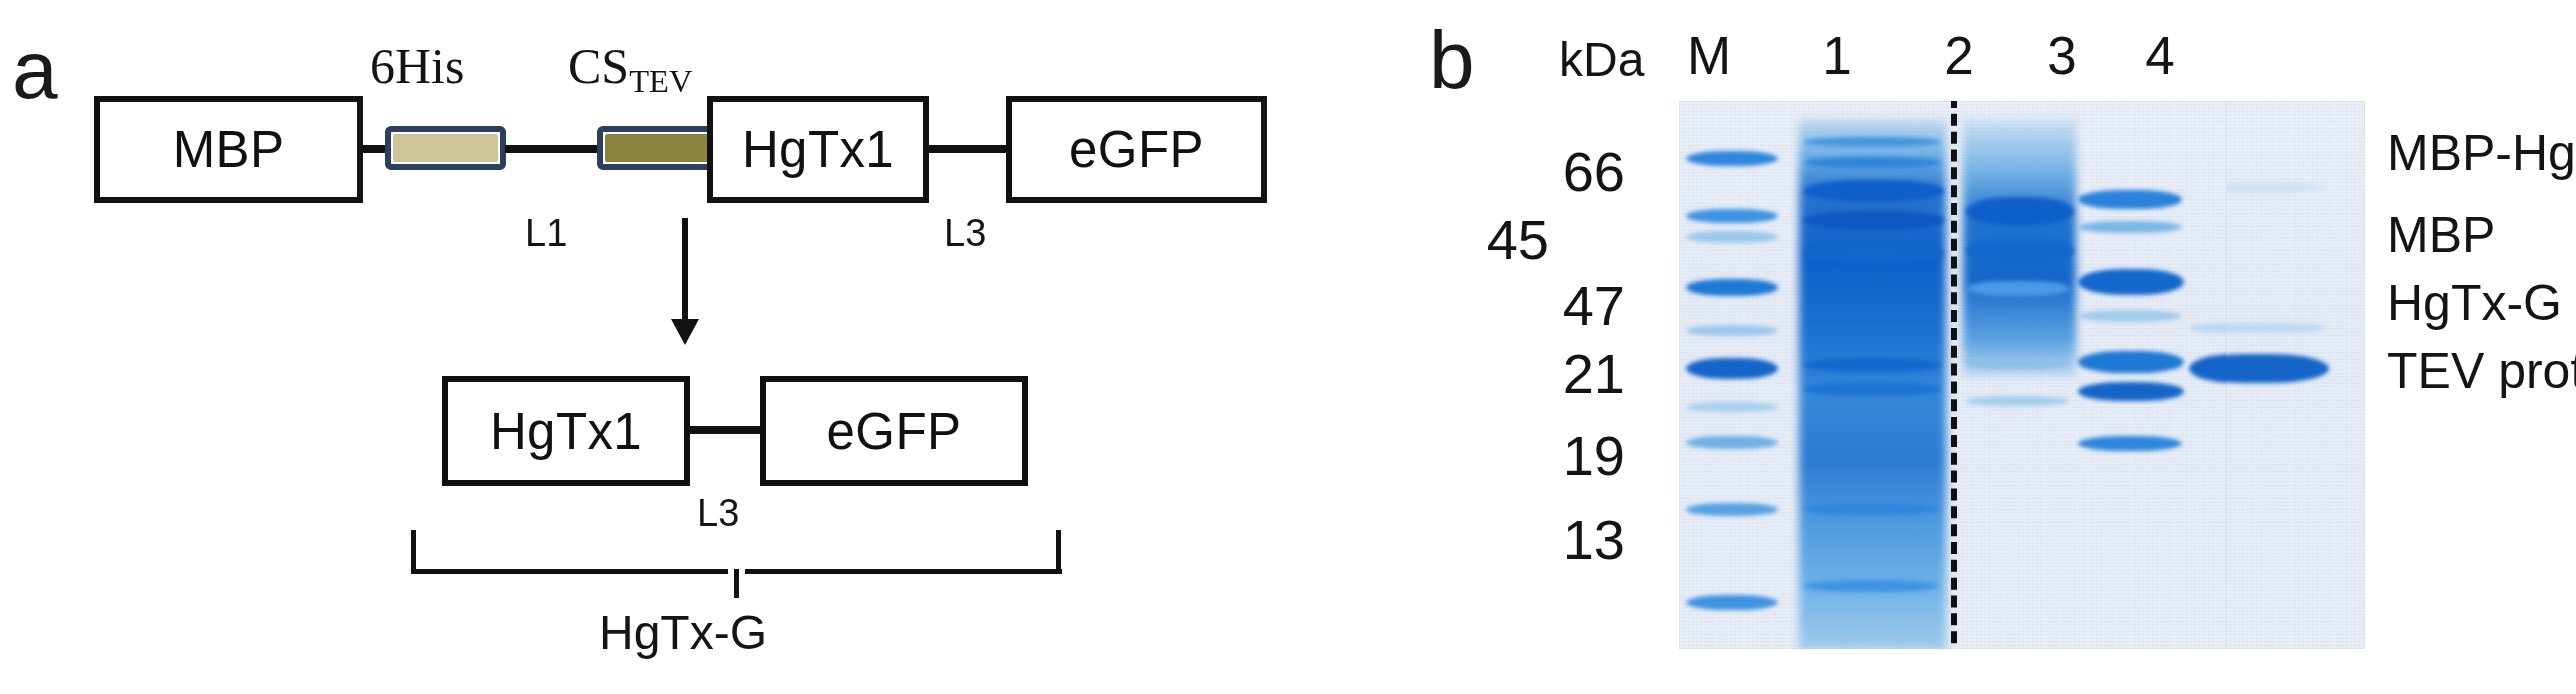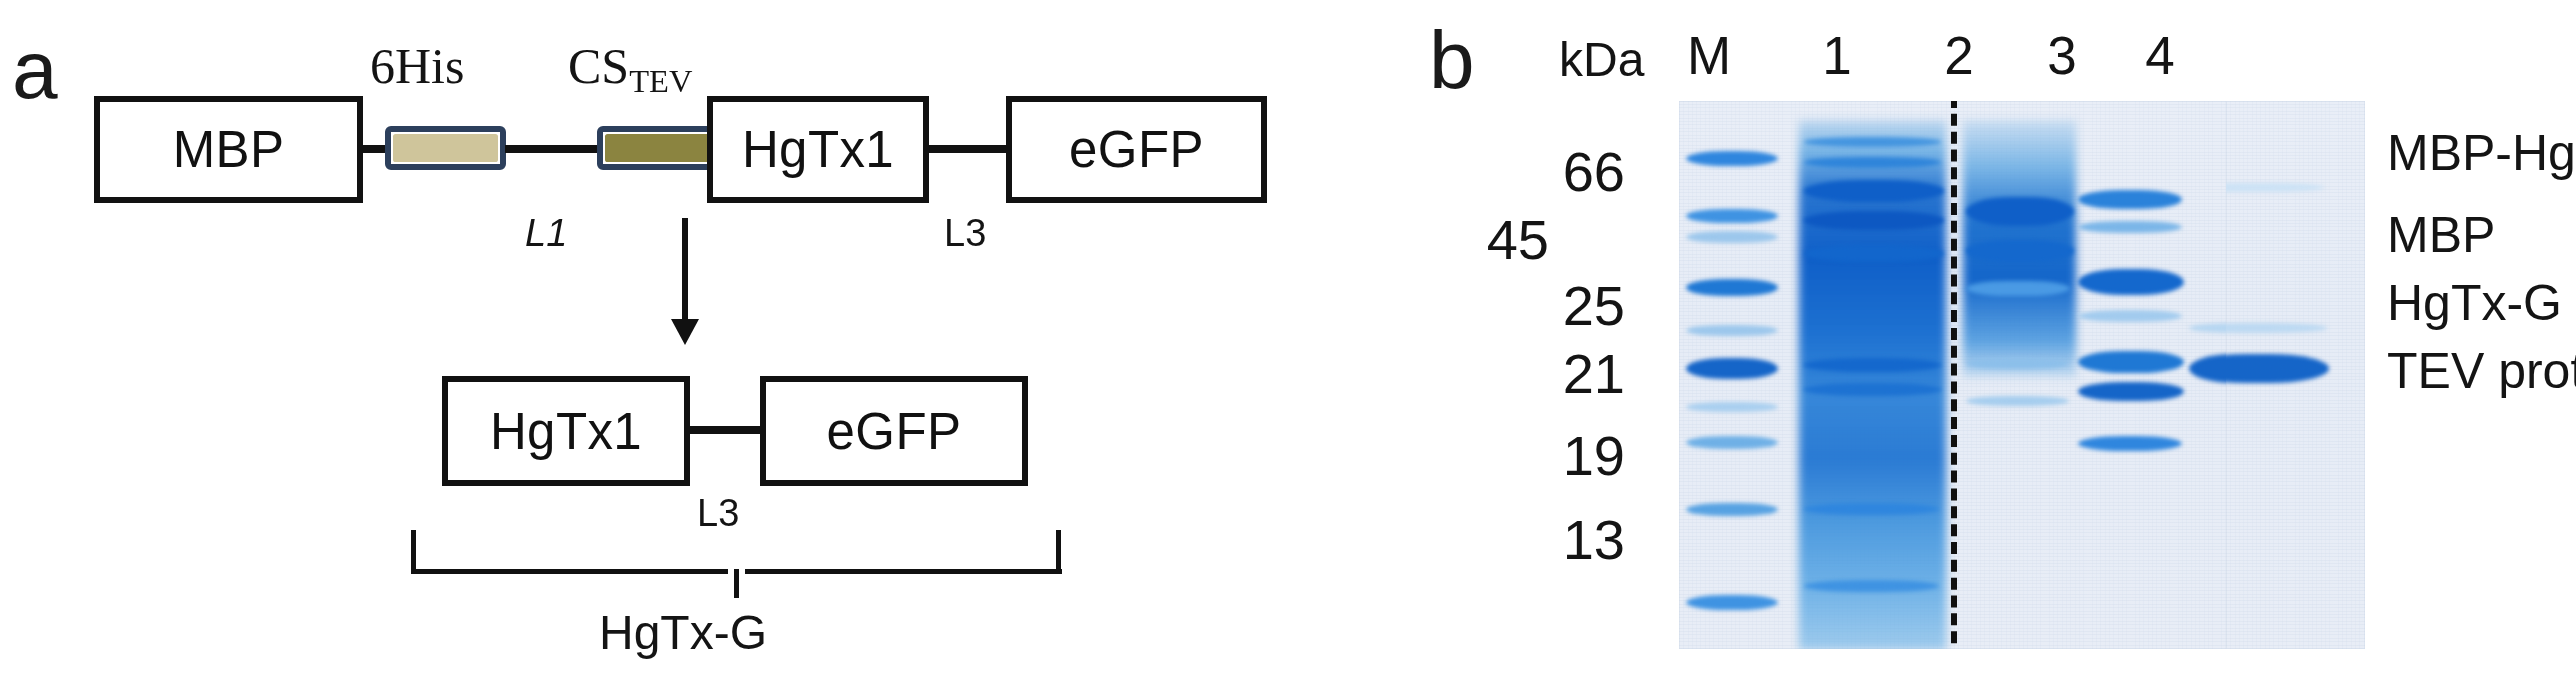--- a/index.html
+++ b/index.html
@@ -129,21 +129,21 @@
   <div class="link" style="left:359px;top:145px;width:27px;"></div>
 
   <div class="tag-box" style="left:385px;top:126px;width:121px;height:44px;">
     <div class="tag-box-inner" style="background:#cfc59b;"></div>
   </div>
   <div class="tag-label" style="left:370px;top:41px;">
     <span>6His</span>
   </div>
 
   <div class="link" style="left:505px;top:145px;width:94px;"></div>
-  <div class="linker-label" style="left:525px;top:214px;font-style:italic;">L1</div>
+  <div class="linker-label" style="left:525px;top:214px;">L1</div>
 
   <div class="tag-box" style="left:597px;top:126px;width:125px;height:44px;">
     <div class="tag-box-inner" style="background:#8b8440;"></div>
   </div>
   <div class="tag-label" style="left:568px;top:41px;">
     <span>CS</span><span class="sub">TEV</span>
   </div>
 
   <div class="domain-box" style="left:707px;top:96px;width:222px;height:107px;">
     <span>HgTx1</span>
@@ -185,21 +185,21 @@
   <div class="kda-head" style="left:1559px;top:36px;">kDa</div>
 
   <div class="lane-label" style="left:1679px;top:29px;width:60px;">M</div>
   <div class="lane-label" style="left:1807px;top:29px;width:60px;">1</div>
   <div class="lane-label" style="left:1929px;top:29px;width:60px;">2</div>
   <div class="lane-label" style="left:2032px;top:29px;width:60px;">3</div>
   <div class="lane-label" style="left:2130px;top:29px;width:60px;">4</div>
 
   <div class="gel-marklabel" style="left:1531px;top:144px;width:94px;">66</div>
   <div class="gel-marklabel" style="left:1455px;top:212px;width:94px;">45</div>
-  <div class="gel-marklabel" style="left:1531px;top:278px;width:94px;">25</div>
+  <div class="gel-marklabel" style="left:1531px;top:278px;width:94px;">47</div>
   <div class="gel-marklabel" style="left:1531px;top:346px;width:94px;">21</div>
   <div class="gel-marklabel" style="left:1531px;top:428px;width:94px;">19</div>
   <div class="gel-marklabel" style="left:1531px;top:512px;width:94px;">13</div>
 
   <div class="gel" style="left:1679px;top:101px;width:548px;height:548px;">
     <div class="gel-noise"></div>
 
     <div class="band" style="left:6.8px;top:50px;width:92px;height:14.5px;background:#2f86de;"></div>
     <div class="band" style="left:6.8px;top:108px;width:92px;height:13.7px;background:#3f93e2;"></div>
     <div class="band" style="left:6.8px;top:130px;width:92px;height:12px;background:#9cc7ec;"></div>

